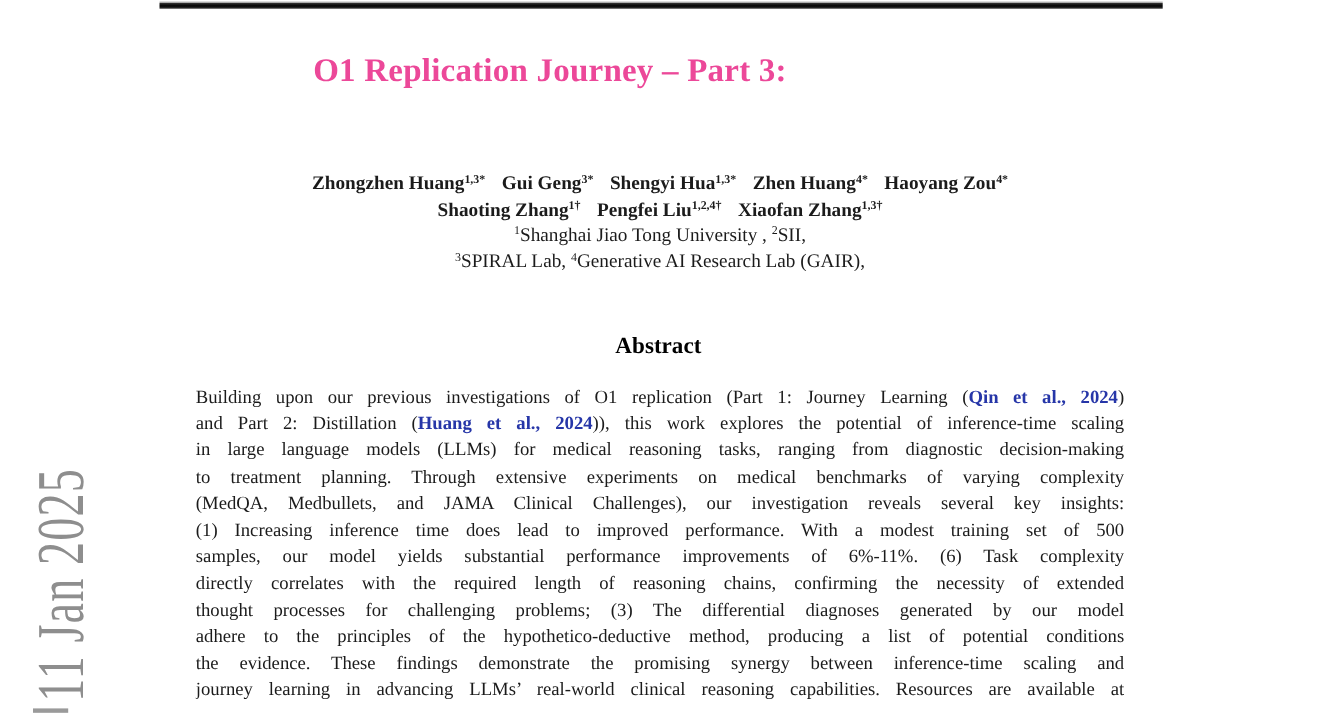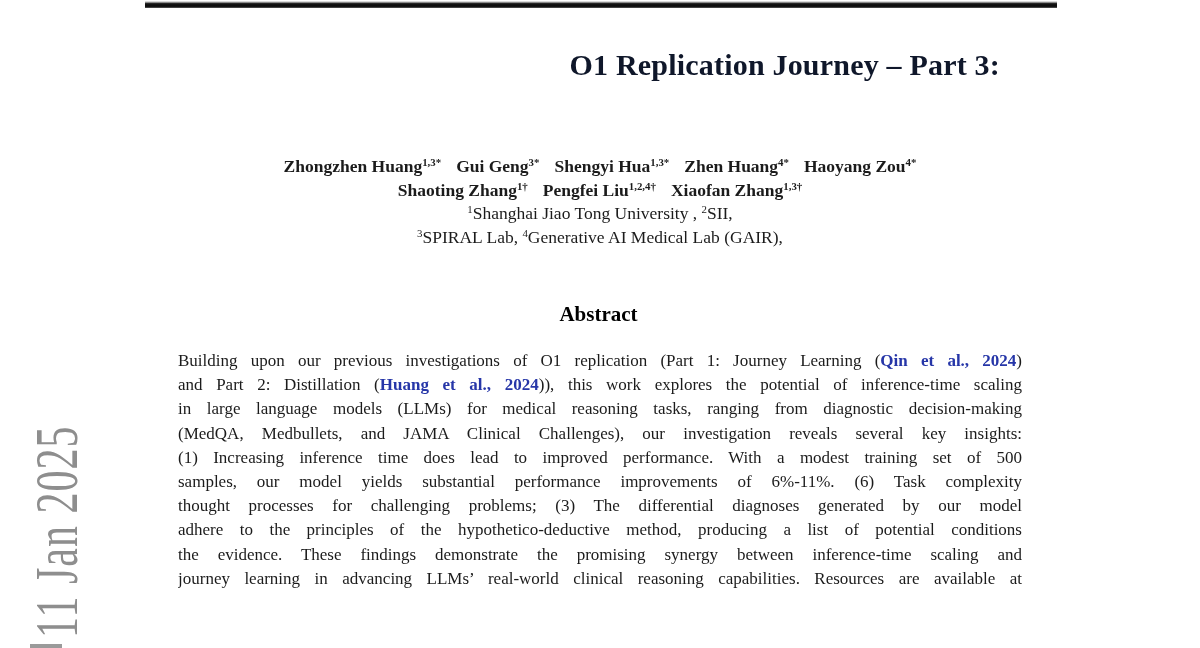--- a/index.html
+++ b/index.html
@@ -37,25 +37,25 @@
   .stamp-sliver {
     position: absolute;
     left: 30px; top: 644px;
     width: 32px; height: 4px;
     background: #9a9a9a;
   }
   .title {
     position: absolute;
     top: 46px; left: 0;
     width: 1000px;
-    text-align: right;
+    text-align: center;
     font-size: 30px;
     line-height: 38px;
     font-weight: bold;
-    color: #0f172a;
+    color: #ec4899;
     letter-spacing: 0.2px;
   }
   .authors-block {
     position: absolute;
     top: 155px; left: 0;
     width: 1200px;
     text-align: center;
     font-weight: bold;
     font-size: 17.5px;
   }
@@ -114,29 +114,31 @@
   <span>O1 Replication Journey – Part 3:</span><br>
 </h1>
 
 <div class="authors-block">
   <div class="authors-line" id="authors-l1"><span class="author">Zhongzhen Huang<sup>1,3*</sup></span><span class="author">Gui Geng<sup>3*</sup></span><span class="author">Shengyi Hua<sup>1,3*</sup></span><span class="author">Zhen Huang<sup>4*</sup></span><span class="author">Haoyang Zou<sup>4*</sup></span></div>
   <div class="authors-line" id="authors-l2"><span class="author">Shaoting Zhang<sup>1†</sup></span><span class="author">Pengfei Liu<sup>1,2,4†</sup></span><span class="author">Xiaofan Zhang<sup>1,3†</sup></span></div>
 </div>
 
 <div class="affil-block">
   <div class="affil-line" id="affil-l1"><sup>1</sup><span>Shanghai Jiao Tong University , </span><sup>2</sup><span>SII,</span></div>
-  <div class="affil-line" id="affil-l2"><sup>3</sup><span>SPIRAL Lab, </span><sup>4</sup><span>Generative AI Medical Lab (GAIR),</span></div>
+  <div class="affil-line" id="affil-l2"><sup>3</sup><span>SPIRAL Lab, </span><sup>4</sup><span>Generative AI Research Lab (GAIR),</span></div>
 </div>
 
 <div class="abstract-heading">Abstract</div>
 
 <div class="abstract-body" id="abstract-body">
     <div class="abs-line">Building upon our previous investigations of O1 replication (Part 1: Journey Learning (<span class="cite">Qin et al., 2024</span>)</div>
     <div class="abs-line">and Part 2: Distillation (<span class="cite">Huang et al., 2024</span>)), this work explores the potential of inference-time scaling</div>
     <div class="abs-line">in large language models (LLMs) for medical reasoning tasks, ranging from diagnostic decision-making</div>
+    <div class="abs-line">to treatment planning. Through extensive experiments on medical benchmarks of varying complexity</div>
     <div class="abs-line">(MedQA, Medbullets, and JAMA Clinical Challenges), our investigation reveals several key insights:</div>
     <div class="abs-line">(1) Increasing inference time does lead to improved performance. With a modest training set of 500</div>
     <div class="abs-line">samples, our model yields substantial performance improvements of 6%-11%. (6) Task complexity</div>
+    <div class="abs-line">directly correlates with the required length of reasoning chains, confirming the necessity of extended</div>
     <div class="abs-line">thought processes for challenging problems; (3) The differential diagnoses generated by our model</div>
     <div class="abs-line">adhere to the principles of the hypothetico-deductive method, producing a list of potential conditions</div>
     <div class="abs-line">the evidence. These findings demonstrate the promising synergy between inference-time scaling and</div>
     <div class="abs-line">journey learning in advancing LLMs’ real-world clinical reasoning capabilities. Resources are available at</div>
   </div>
 
 </body></html>

